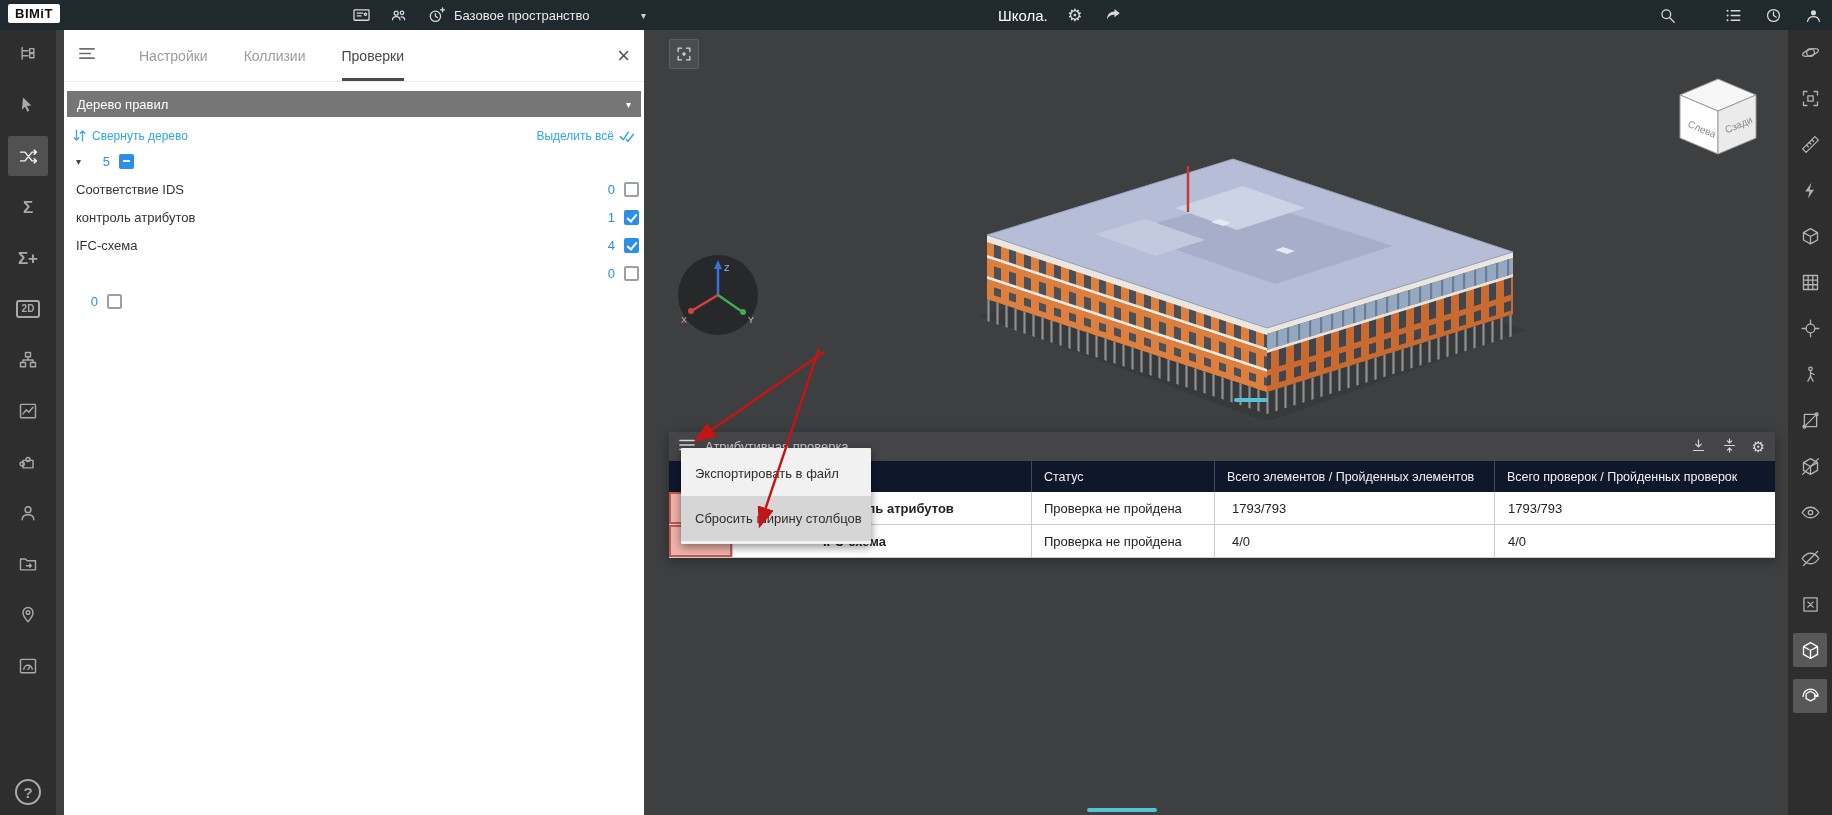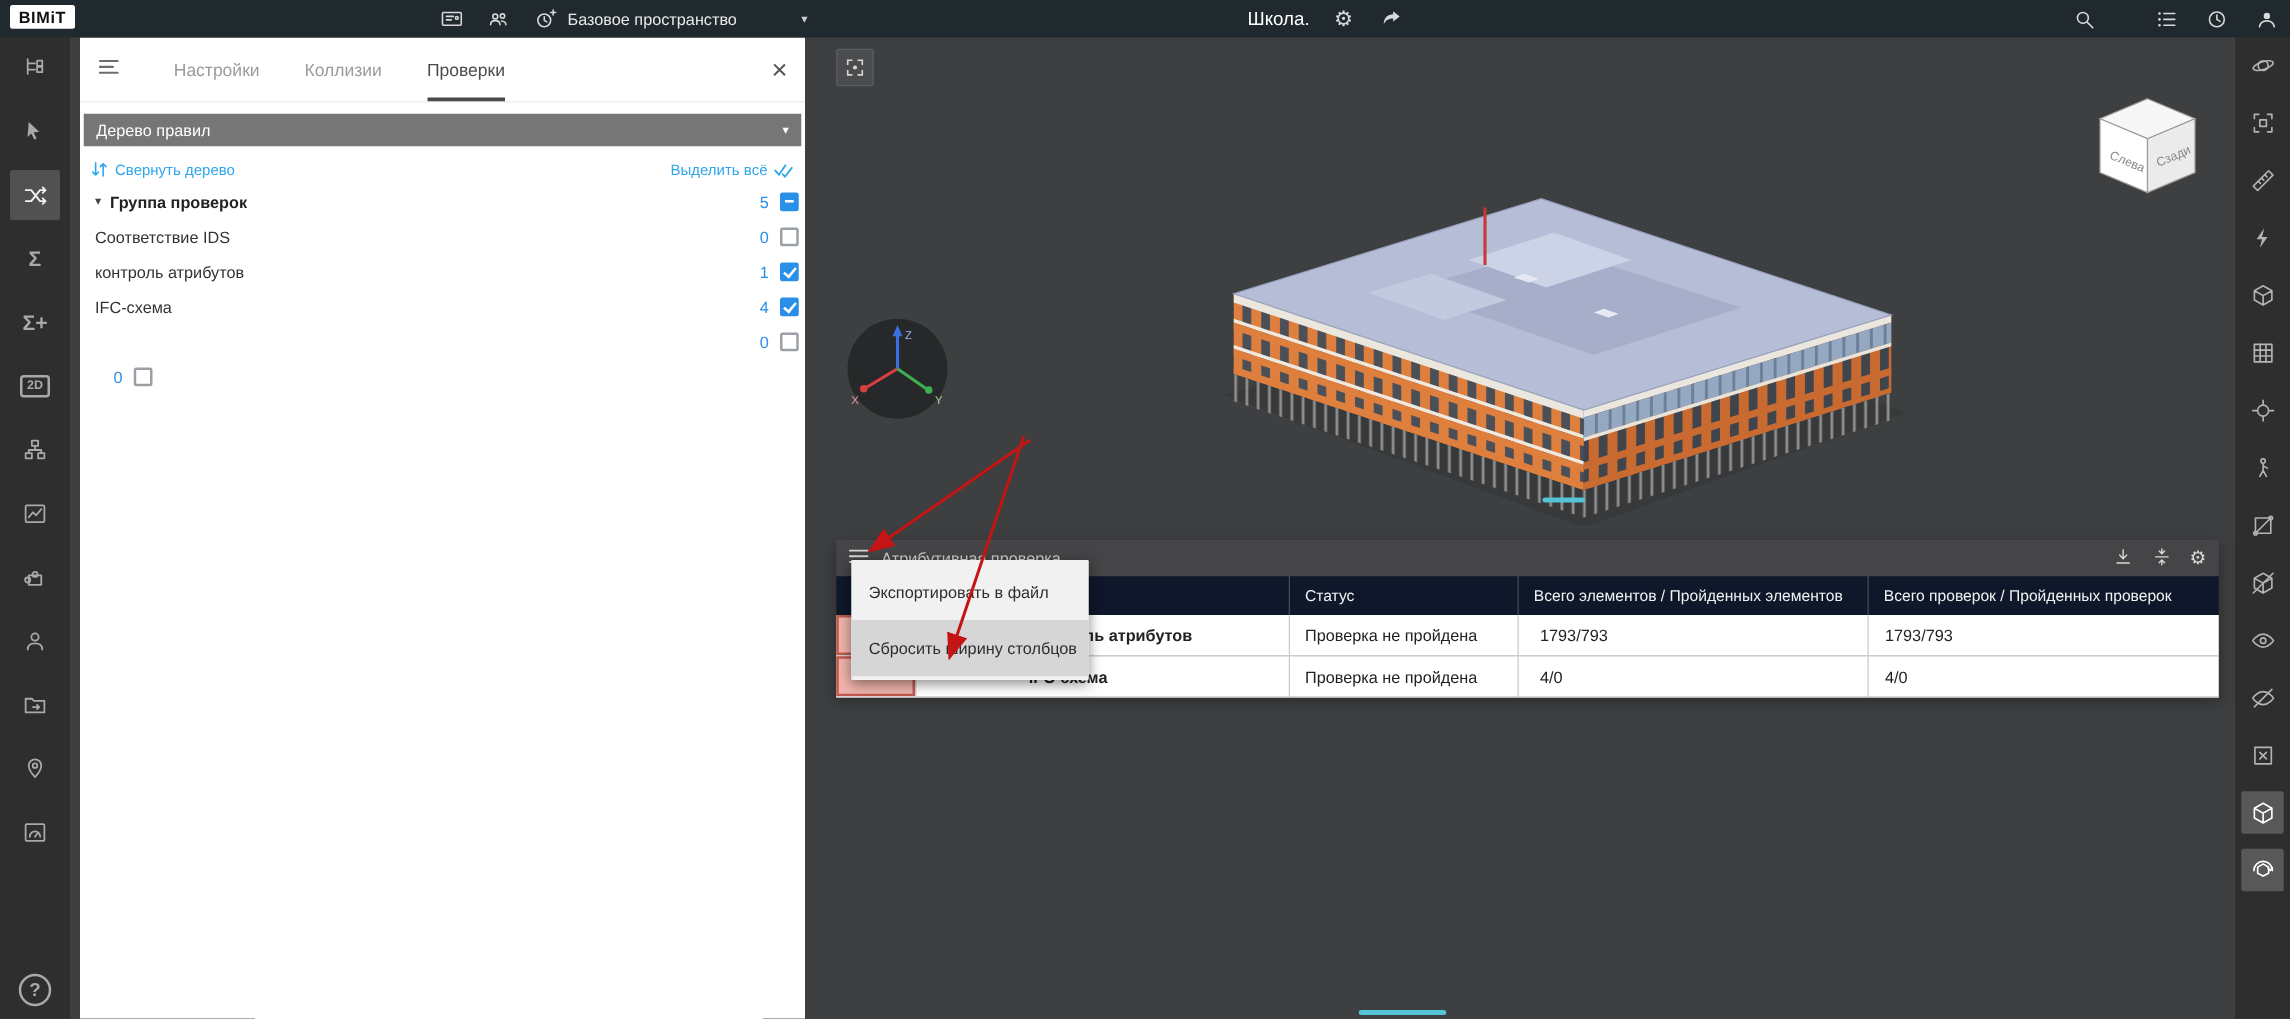--- a/index.html
+++ b/index.html
@@ -450,21 +450,20 @@
       <button class="link">
         <span>Выделить всё</span>
         <svg width="17" height="14" viewBox="0 0 20 16">
             <path d="M1.5 8.5l3.5 4L11 3.5 M8.5 12l2 2.3L17 6"></path>
           </svg>
       </button>
     </div>
     <div class="tree">
       <div class="tree-row group">
         <span class="caret-sm">▾</span>
-        <span class="lbl">Группа проверок</span>
         <span class="count">5</span>
         <span class="cb indet"></span>
       </div>
       <div class="tree-row child">
         <span class="lbl">Соответствие IDS</span>
         <span class="count">0</span>
         <span class="cb"></span>
       </div>
       <div class="tree-row child">
         <span class="lbl">контроль атрибутов</span>

